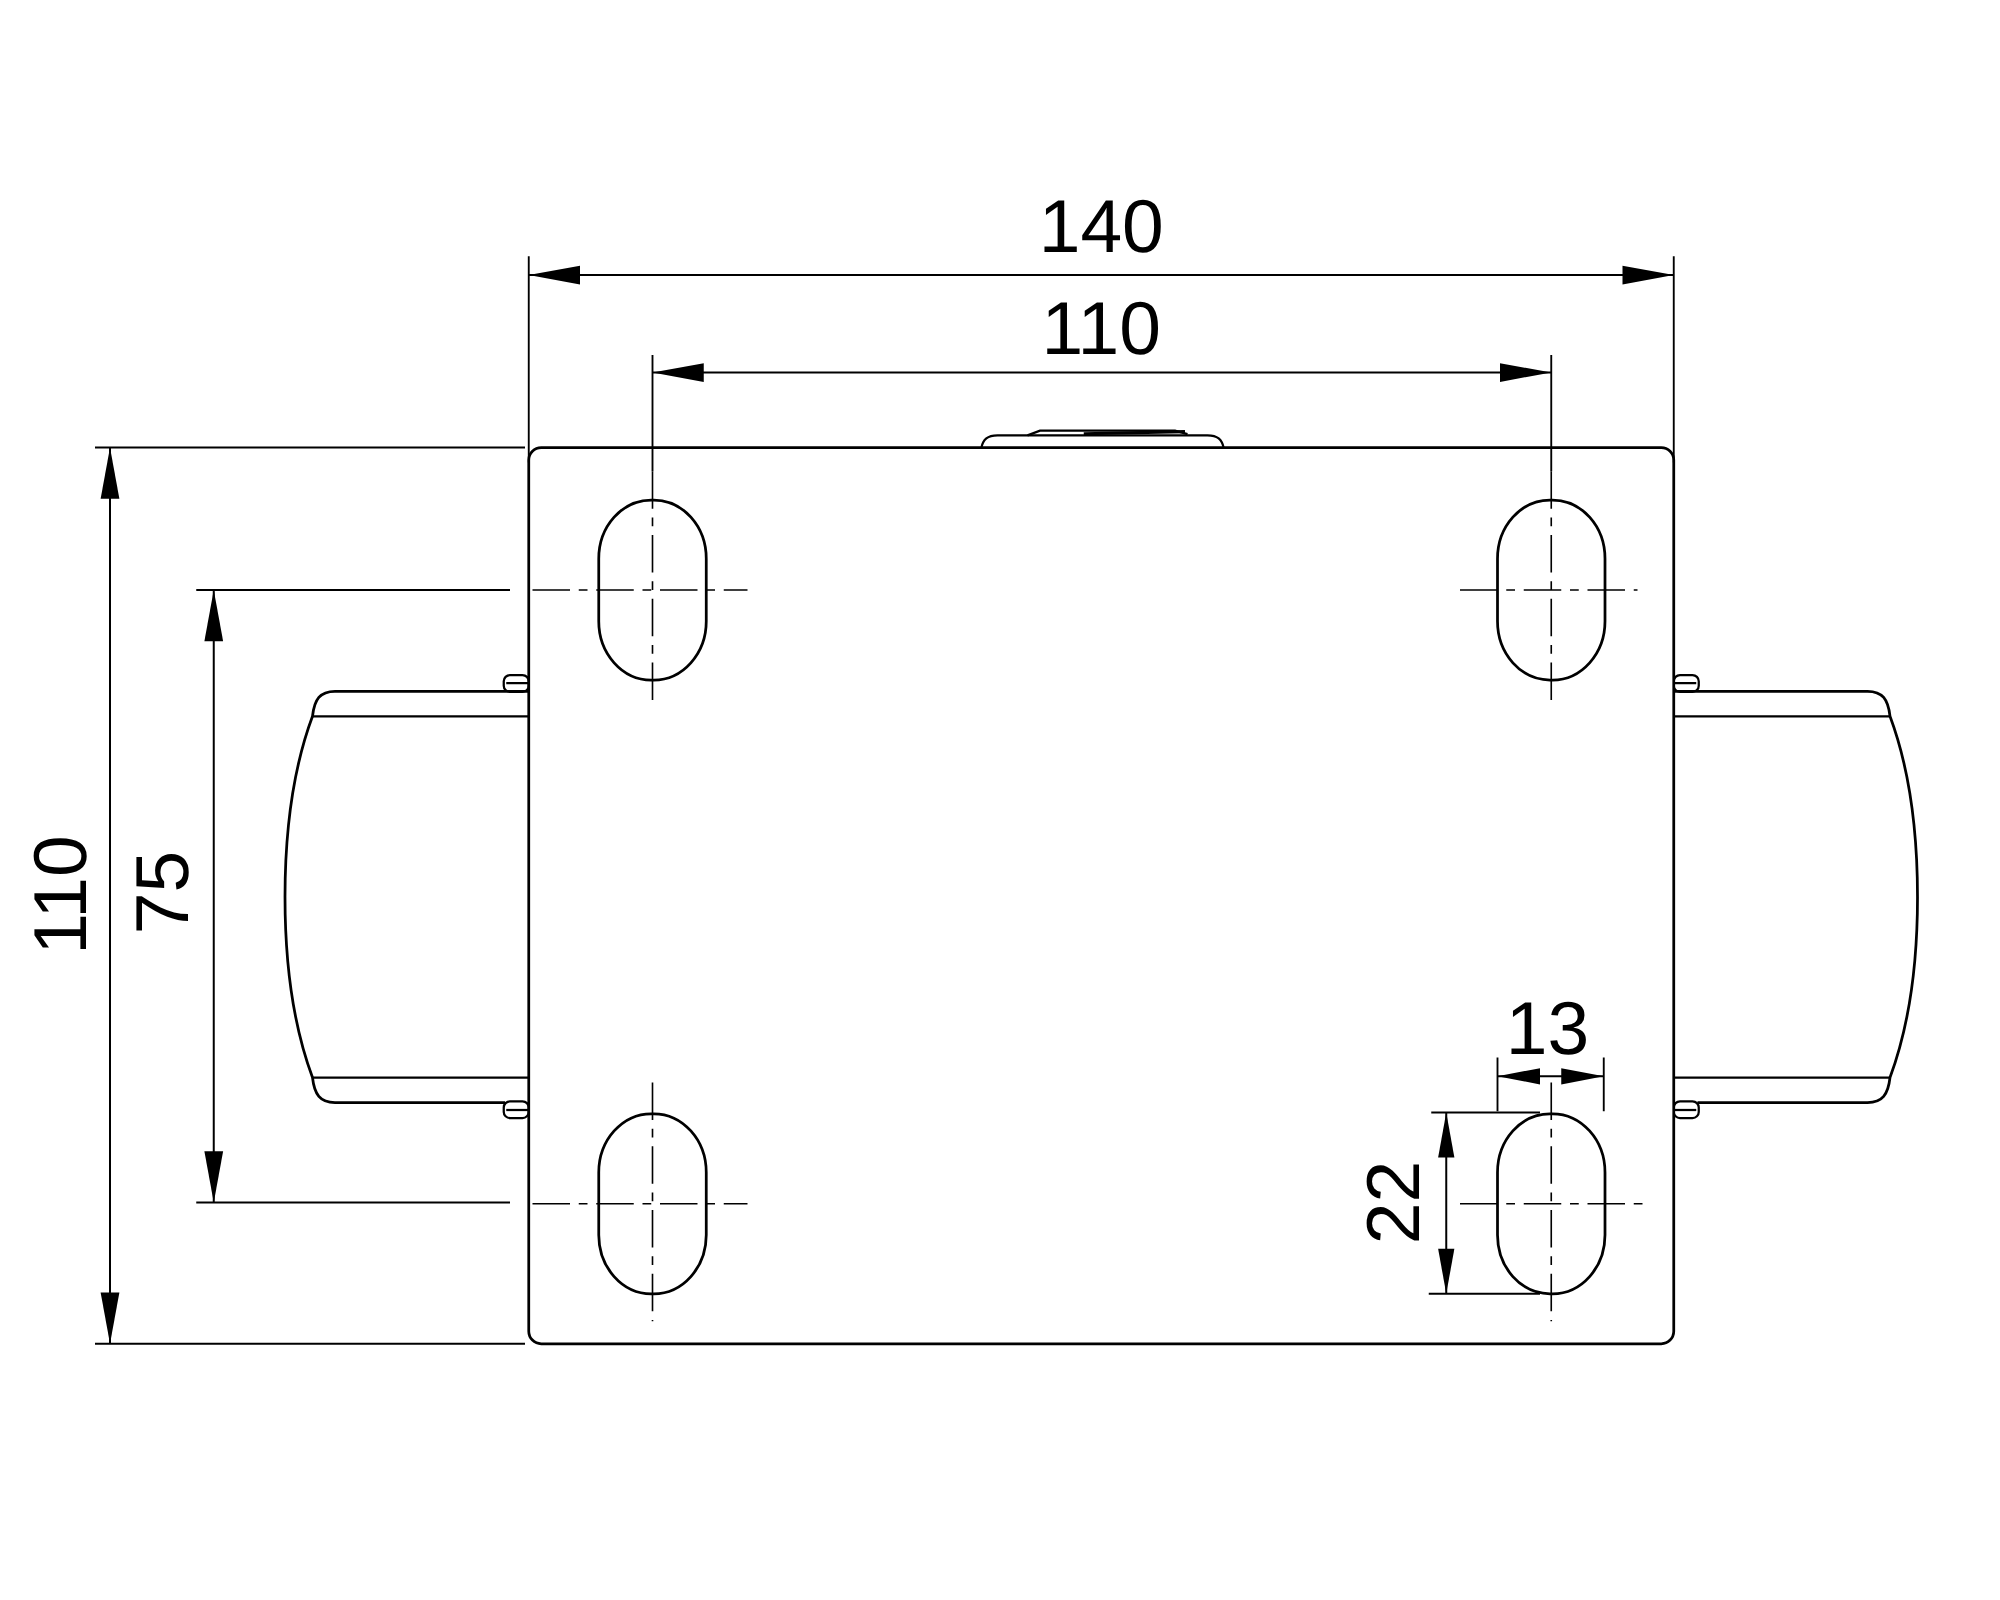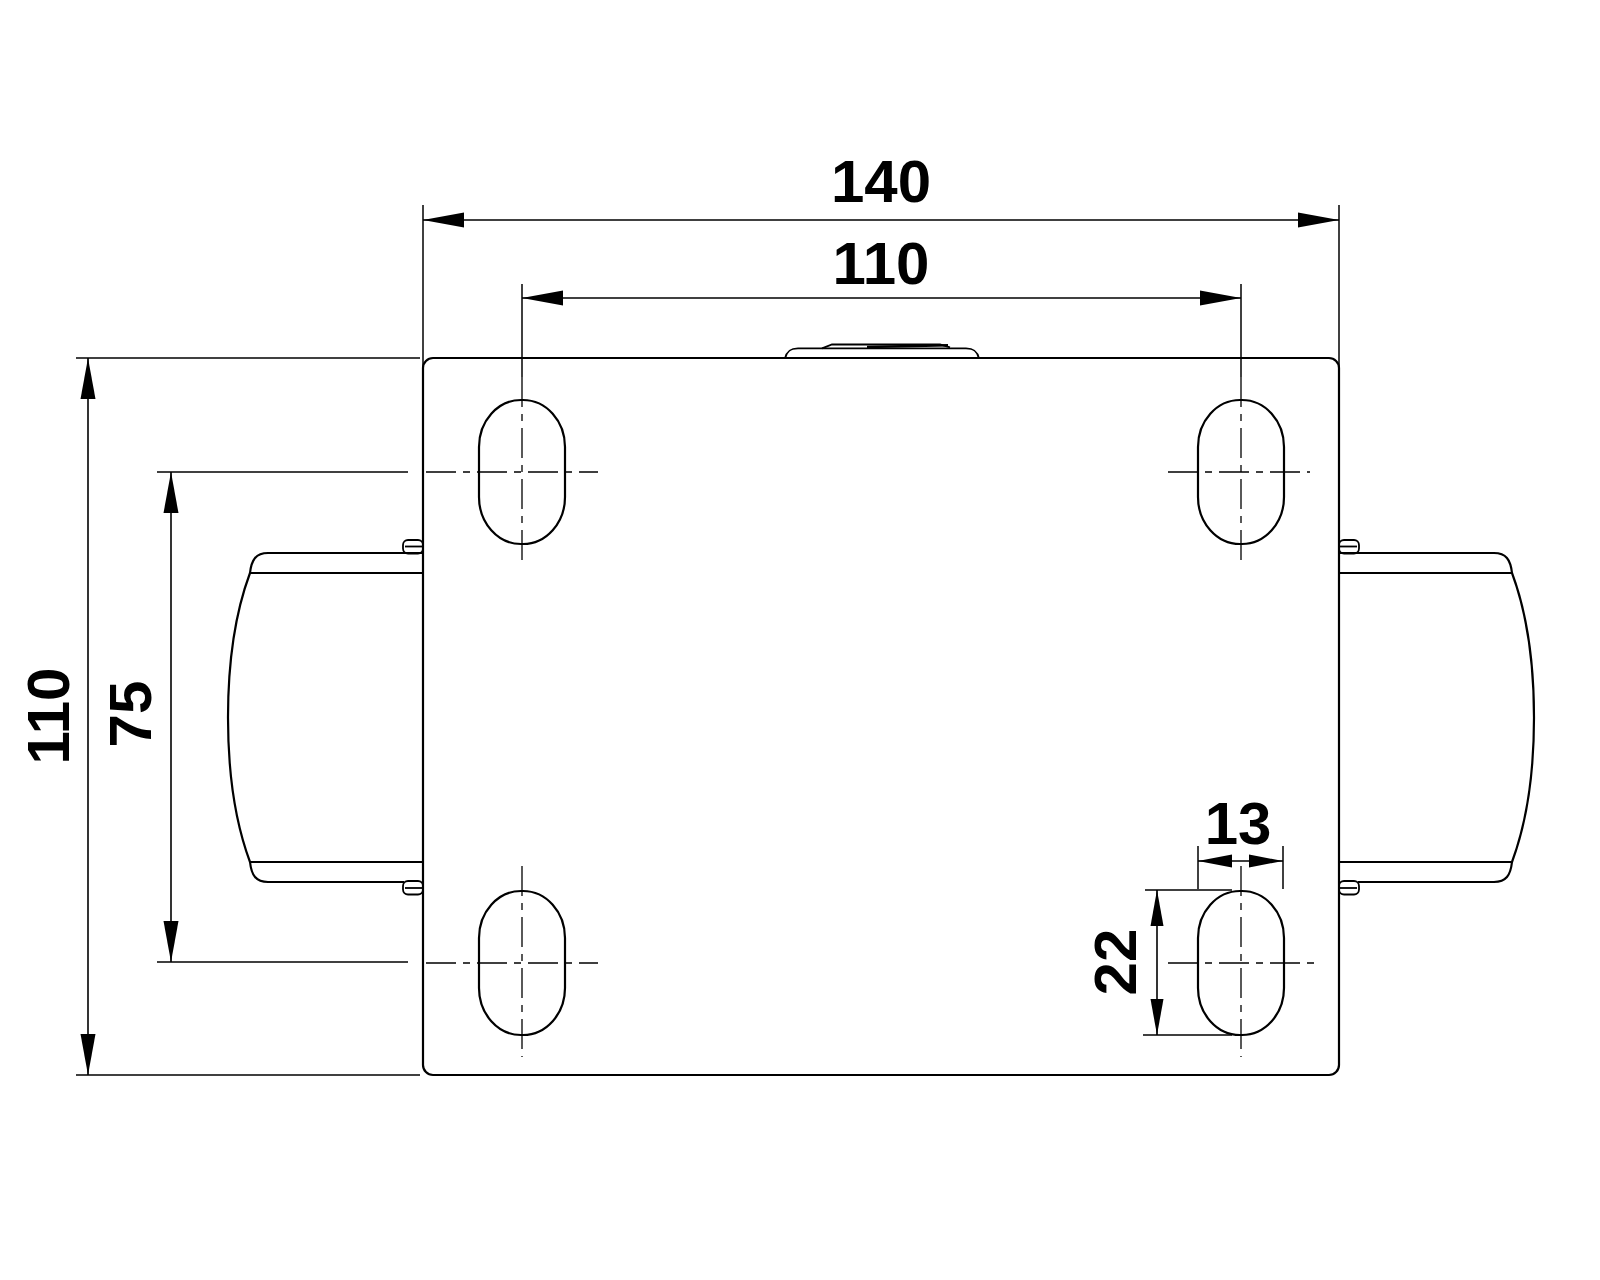--- a/index.html
+++ b/index.html
@@ -6,21 +6,20 @@
     margin: 0;
     padding: 0;
     background: #ffffff;
   }
   .canvas {
     position: relative;
     width: 1600px;
     height: 1280px;
     background: #ffffff;
     overflow: hidden;
-    font-weight: bold;
   }
   svg { display: block; }
   .outline  { fill: none; stroke: #000000; stroke-width: 2.2; }
   .outline-thin { fill: none; stroke: #000000; stroke-width: 1.8; }
   .filled-white { fill: #ffffff; stroke: #000000; stroke-width: 2.2; }
   .dimline  { fill: none; stroke: #000000; stroke-width: 1.6; }
   .extline  { fill: none; stroke: #000000; stroke-width: 1.5; }
   .centerline {
     fill: none; stroke: #000000; stroke-width: 1.3;
     stroke-dasharray: 30 7 7 7;

